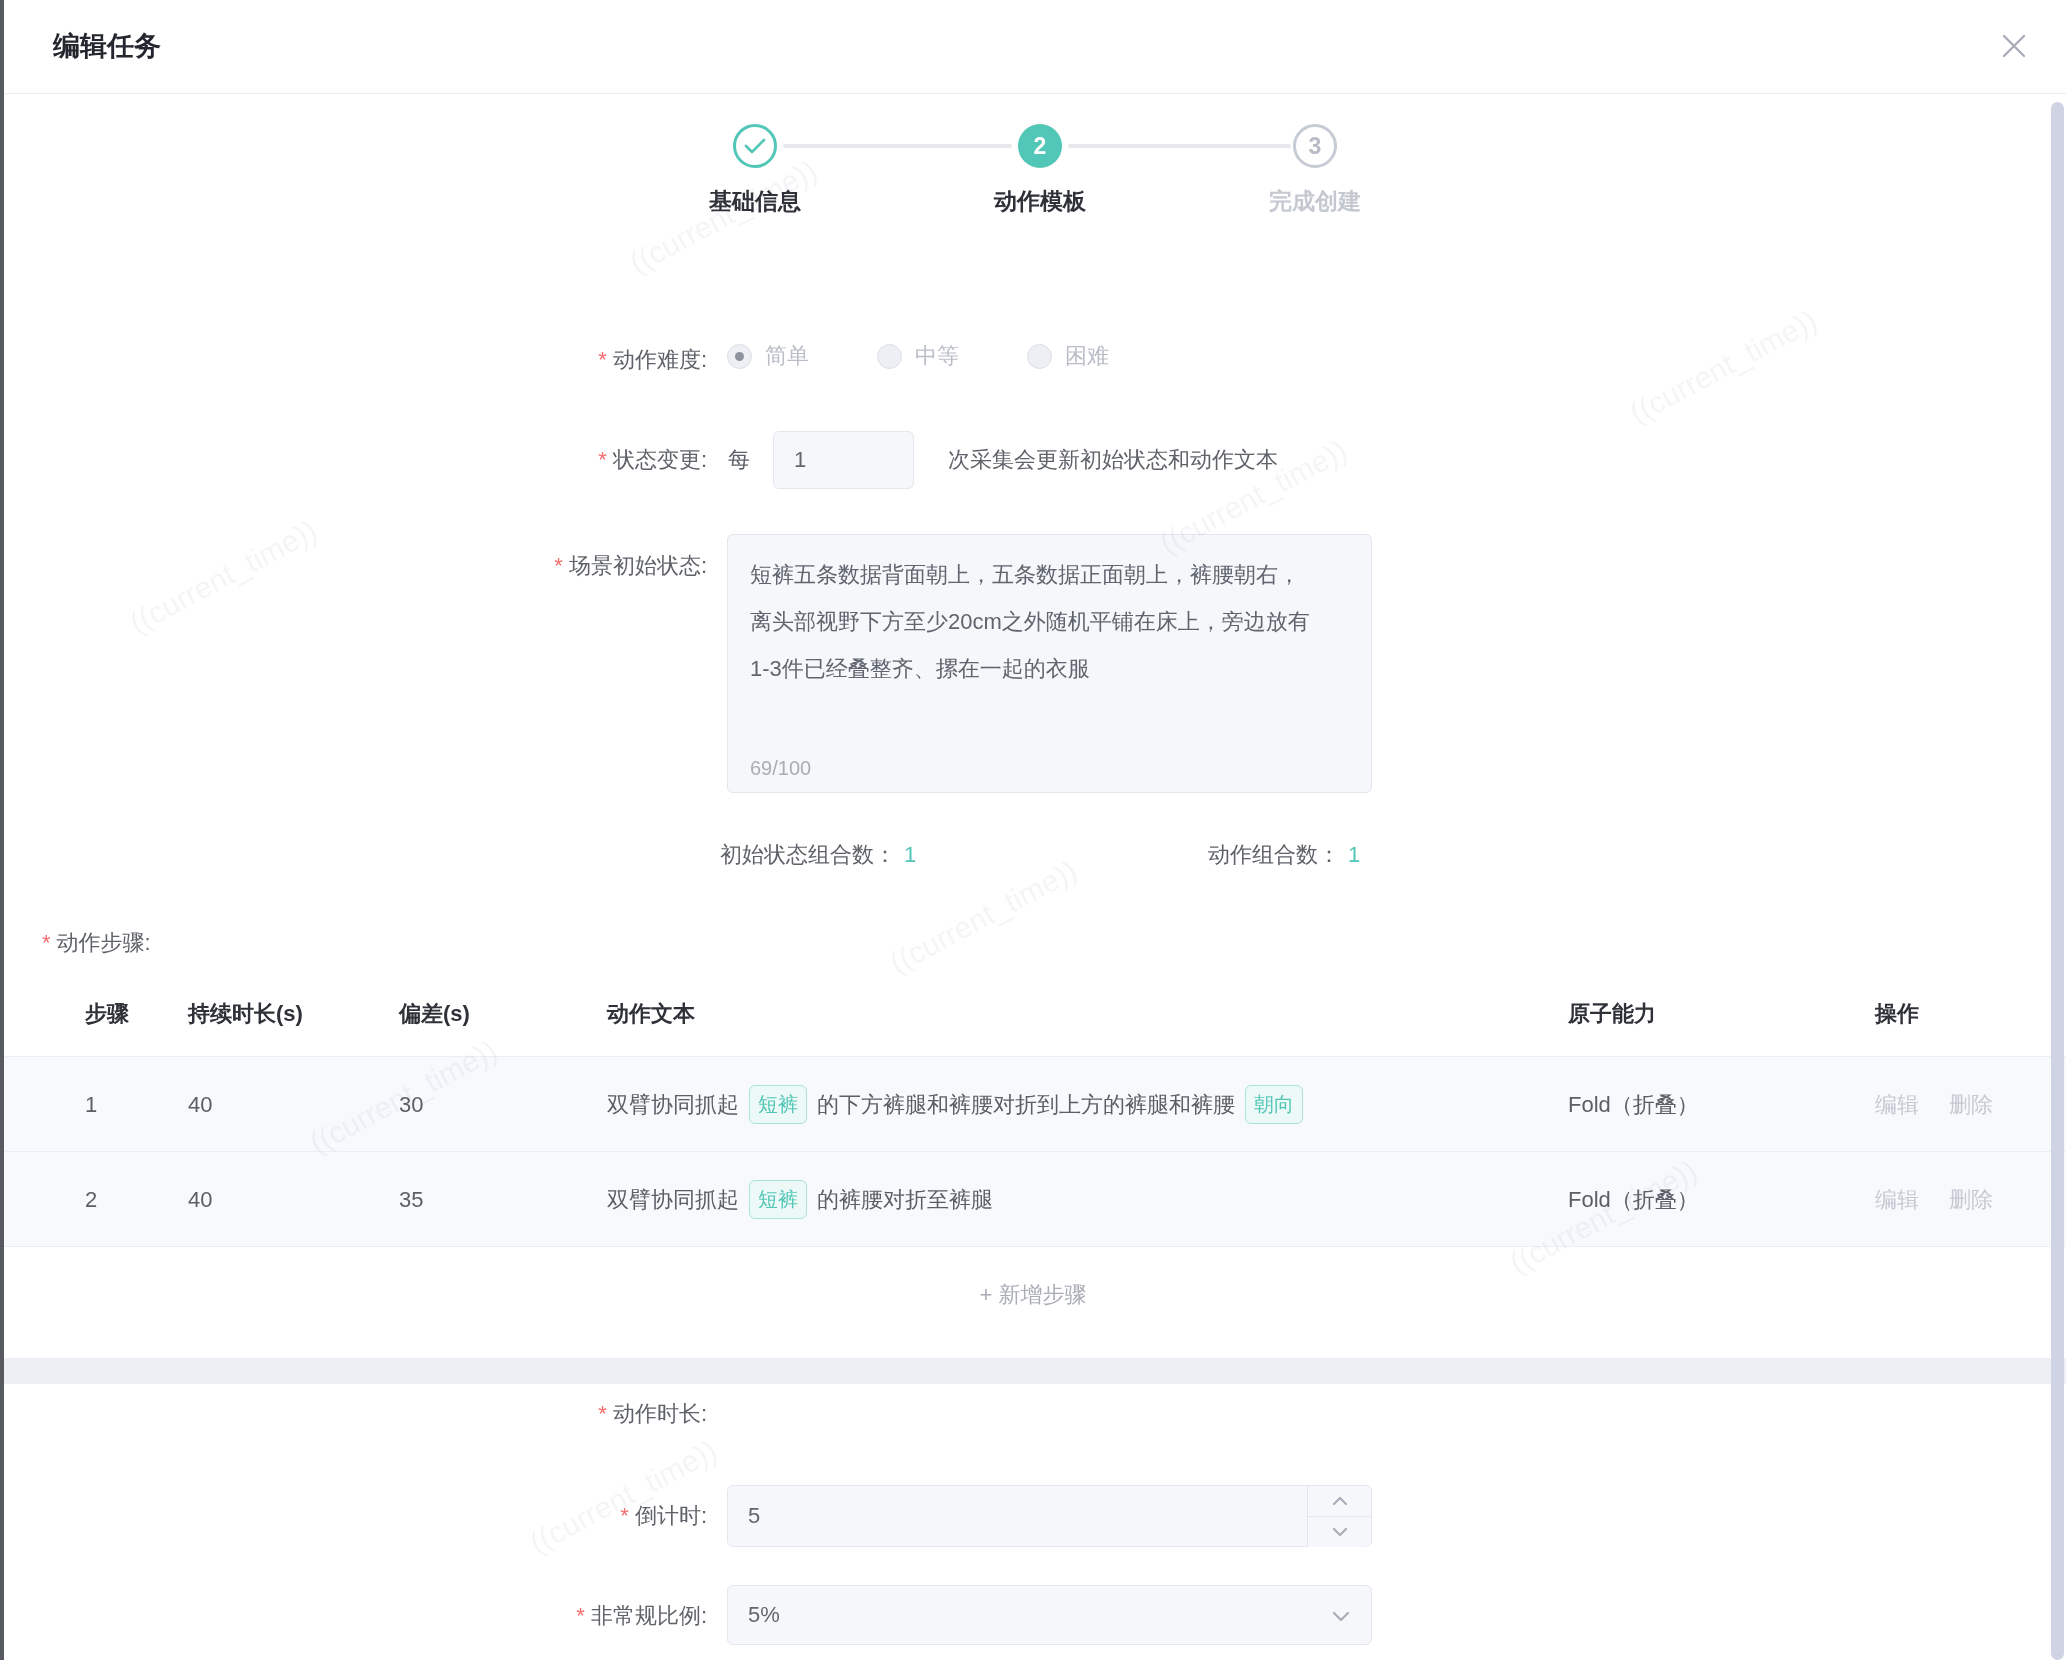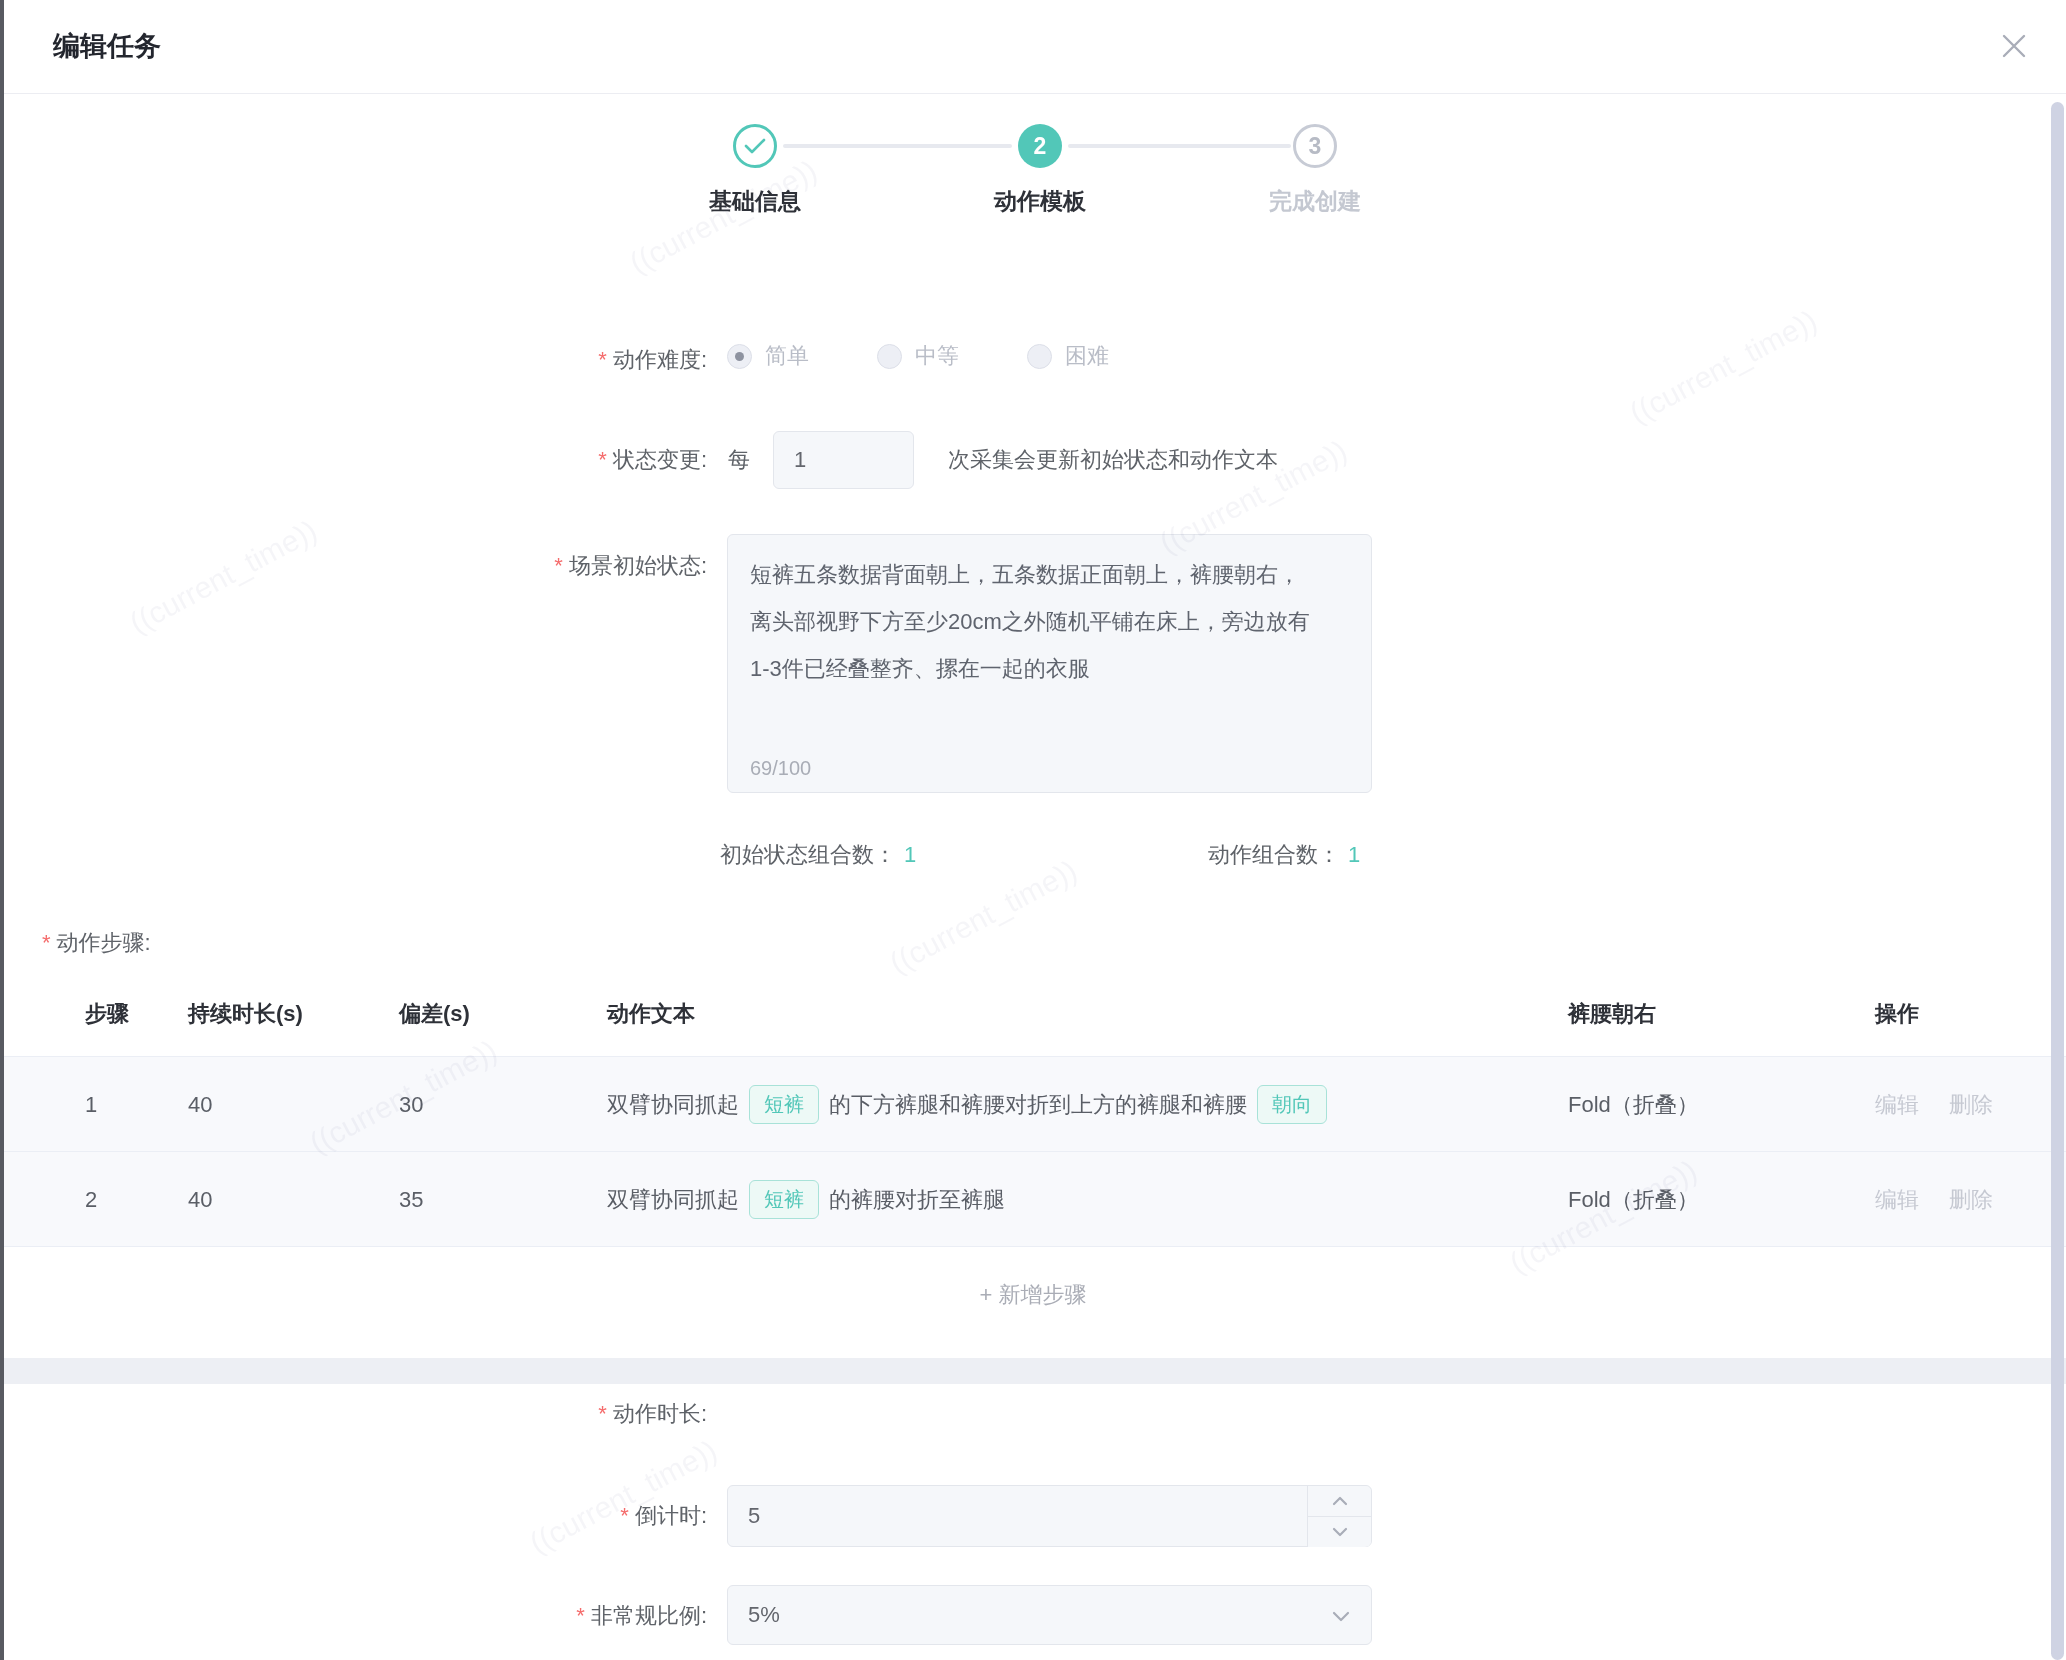--- a/index.html
+++ b/index.html
@@ -57,21 +57,21 @@
 
   .stats{top:840px;font-size:22px;color:#5f6369;}
   .stat-val{color:#52c7b8;margin-left:8px;}
 
   
   .t-header{left:0;top:985px;width:2066px;height:71px;background:#fff;}
   .t-header span{position:absolute;top:14px;font-size:22px;font-weight:bold;color:#2e3138;}
   .t-row{left:0;width:2066px;height:95px;background:#f8f9fc;border-top:1px solid #ebeef5;}
   .t-row .cell{position:absolute;top:0;line-height:95px;font-size:22px;color:#5a5e66;}
   .t-row .txtcell{line-height:95px;white-space:nowrap;}
-  .tag{display:inline-block;line-height:normal;padding:5px 14px;margin:0 10px;border-radius:6px;
+  .tag{display:inline-block;line-height:normal;padding:5px 8px;margin:0 10px;border-radius:6px;
        border:1px solid #a8e2d8;background:#edf9f6;color:#52c7b8;font-size:20px;vertical-align:1px;}
   .op-link{color:#c6c9d2;font-size:22px;cursor:pointer;}
   .op-link + .op-link{margin-left:30px;}
   .t-add{left:0;top:1246px;width:2066px;height:96px;background:#fff;border-top:1px solid #ebeef5;
          text-align:center;line-height:96px;font-size:22px;color:#aaadb6;cursor:pointer;}
 
   
   .spin{position:absolute;right:0;top:0;width:63px;height:60px;border-left:1px solid #e3e6ec;}
   .spin-btn{position:absolute;left:0;width:63px;height:30px;background:#f5f7fa;display:flex;
             align-items:center;justify-content:center;cursor:pointer;}
@@ -156,21 +156,21 @@
 
   <div class="abs" style="left:42px;top:928px;font-size:22px;">
     <span class="req">*</span><span>动作步骤:</span>
   </div>
 
   <div class="abs t-header">
     <span style="left:85px;">步骤</span>
     <span style="left:188px;">持续时长(s)</span>
     <span style="left:399px;">偏差(s)</span>
     <span style="left:607px;">动作文本</span>
-    <span style="left:1568px;">裤腰朝右</span>
+    <span style="left:1568px;">原子能力</span>
     <span style="left:1875px;">操作</span>
   </div>
 
   <div class="abs t-row" style="top:1056px;">
     <span class="cell" style="left:85px;">1</span>
     <span class="cell" style="left:188px;">40</span>
     <span class="cell" style="left:399px;">30</span>
     <span class="cell txtcell" style="left:607px;">
       <span>双臂协同抓起</span><span class="tag">短裤</span><span>的下方裤腿和裤腰对折到上方的裤腿和裤腰</span><span class="tag">朝向</span>
     </span>

